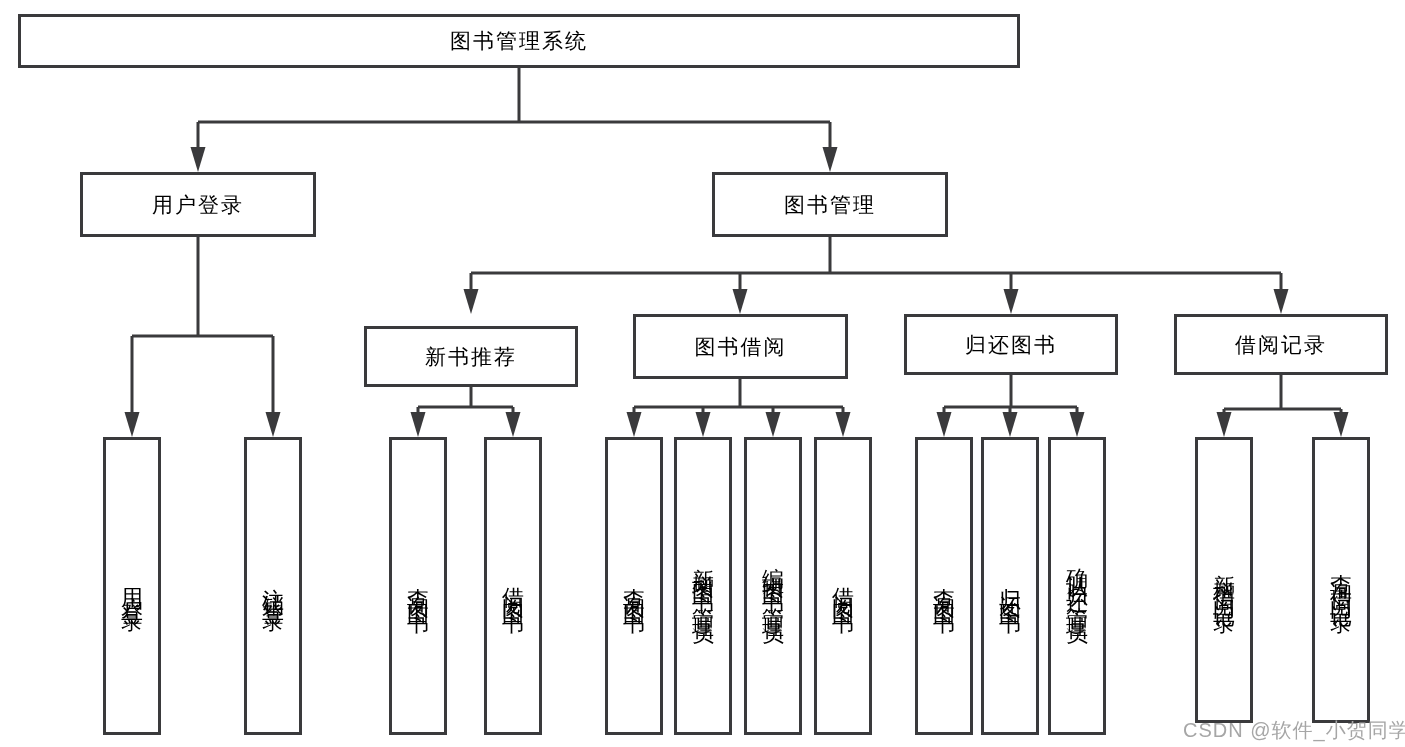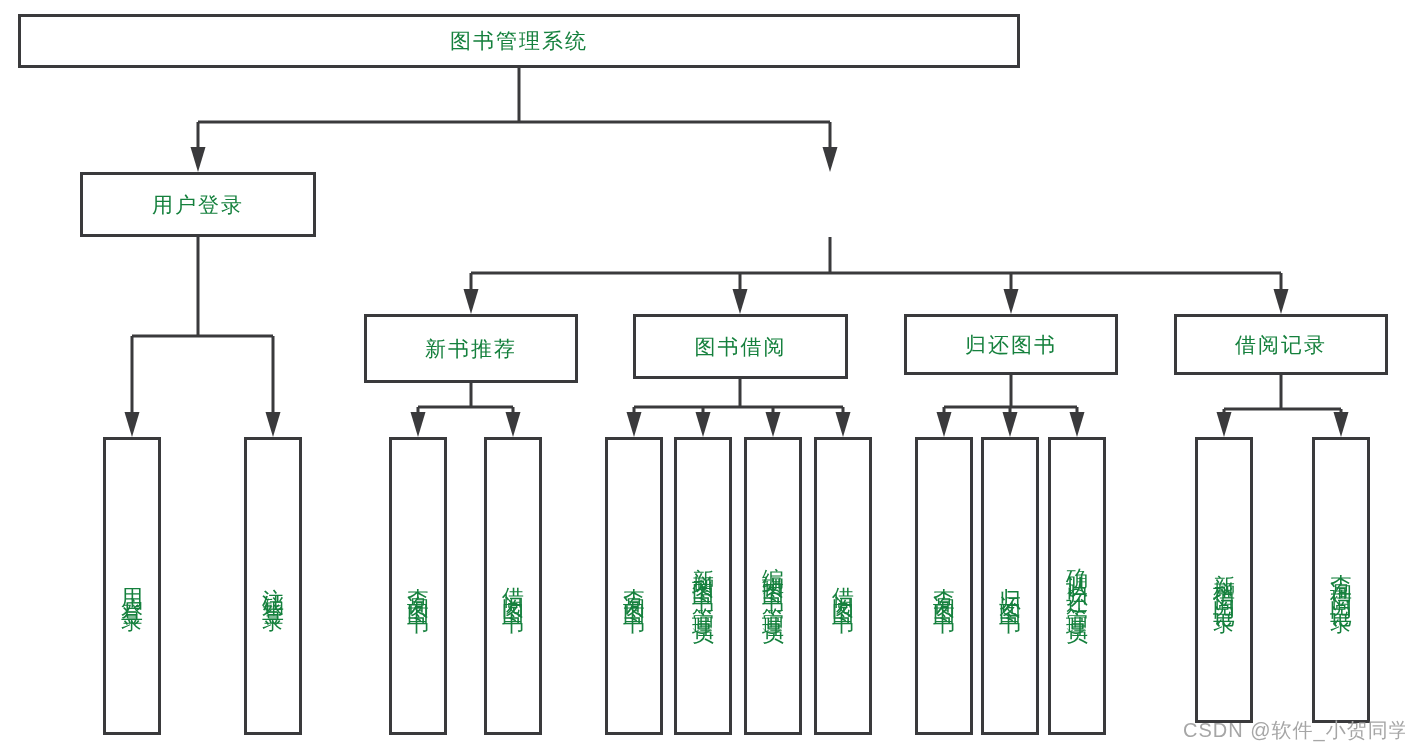--- a/index.html
+++ b/index.html
@@ -9,21 +9,21 @@
     background:#ffffff;
     overflow:hidden;
     font-family:"Liberation Sans","DejaVu Sans",sans-serif;
   }
   #wires { position:absolute; left:0; top:0; width:1405px; height:747px; }
   .box {
     position:absolute;
     box-sizing:border-box;
     border:3px solid #3a3a3c;
     background:#ffffff;
-    color:#15803d;
+    color:#000000;
     display:flex;
     align-items:center;
     justify-content:center;
     text-align:center;
   }
   .h { font-size:21px; letter-spacing:2px; }
   .v {
     writing-mode:vertical-rl;
     text-orientation:mixed;
     font-size:22px;
@@ -77,22 +77,23 @@
       <use href="#arrowhead" x="1010" y="437"></use>
       <use href="#arrowhead" x="1077" y="437"></use>
       <use href="#arrowhead" x="1224" y="437"></use>
       <use href="#arrowhead" x="1341" y="437"></use>
     </g>
   </svg>
 
   <div class="box h" style="left:18px;top:14px;width:1002px;height:54px">图书管理系统</div>
 
   <div class="box h" style="left:80px;top:172px;width:236px;height:65px">用户登录</div>
+  <div class="box h" style="left:712px;top:172px;width:236px;height:65px">图书管理</div>
 
-  <div class="box h" style="left:364px;top:314px;width:214px;height:69px">新书推荐</div>
+  <div class="box h" style="left:364px;top:326px;width:214px;height:61px">新书推荐</div>
   <div class="box h" style="left:633px;top:314px;width:215px;height:65px">图书借阅</div>
   <div class="box h" style="left:904px;top:314px;width:214px;height:61px">归还图书</div>
   <div class="box h" style="left:1174px;top:314px;width:214px;height:61px">借阅记录</div>
 
   <div class="box v" style="left:103px;top:437px;width:58px;height:298px">用户登录</div>
   <div class="box v" style="left:244px;top:437px;width:58px;height:298px">注销登录</div>
 
   <div class="box v" style="left:389px;top:437px;width:58px;height:298px">查询图书</div>
   <div class="box v" style="left:484px;top:437px;width:58px;height:298px">借阅图书</div>
 

